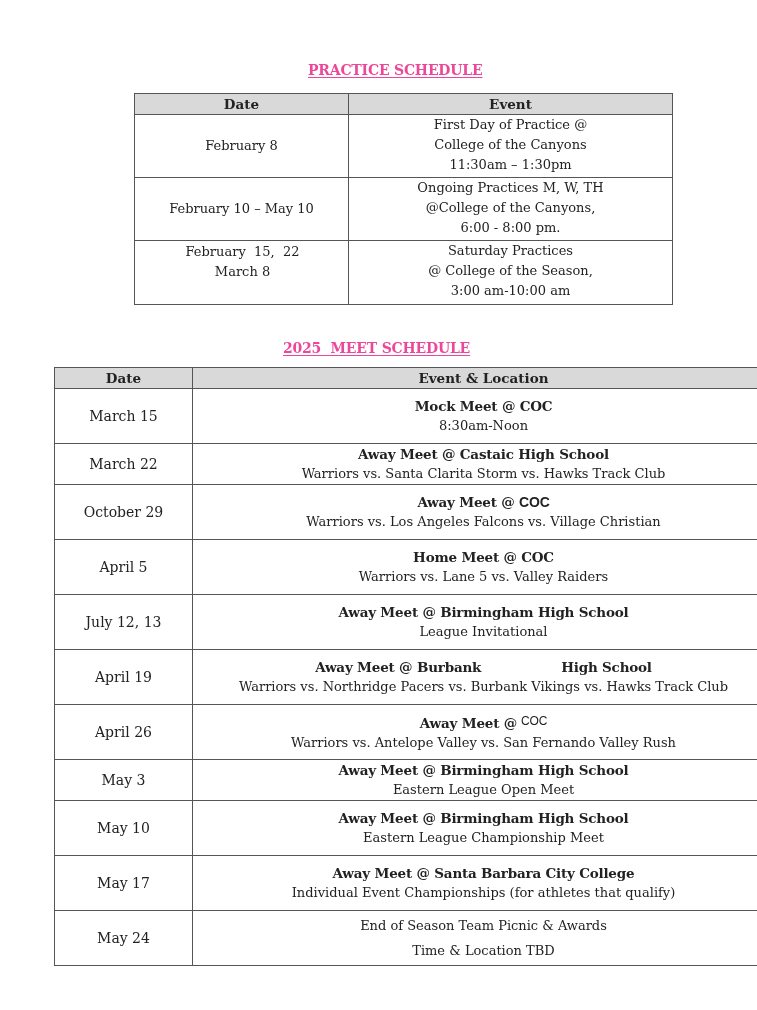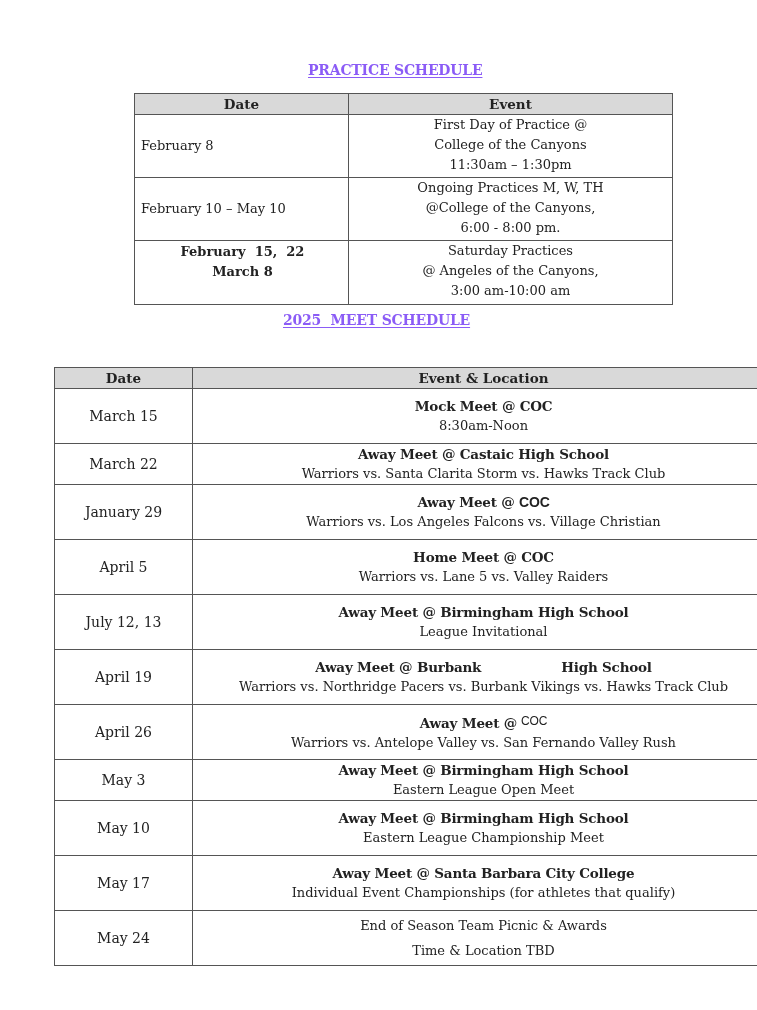--- a/index.html
+++ b/index.html
@@ -4,41 +4,41 @@
 <style>
   html, body { margin: 0; padding: 0; }
   body {
     width: 757px; height: 1010px; overflow: hidden; position: relative;
     background: #ffffff; color: #1e1e1e;
     font-family: "DejaVu Serif", "Liberation Serif", serif;
   }
   .title {
     position: absolute; font-weight: bold; font-size: 14px;
     text-decoration: underline; text-underline-offset: 2px;
-    letter-spacing: -0.2px; white-space: nowrap; color: #8b5cf6;
+    letter-spacing: -0.2px; white-space: nowrap; color: #ec4899;
   }
   #practice-title { left: 308px; top: 62px; }
-  #meet-title { left: 283px; top: 312px; }
+  #meet-title { left: 283px; top: 340px; }
 
   table { border-collapse: collapse; position: absolute; table-layout: fixed; }
   td, th {
     border: 1.5px solid #555; padding: 0 6px; vertical-align: middle;
     font-size: 13px; line-height: 20px; text-align: center; color: #222;
     white-space: nowrap;
   }
   th { background: #d9d9d9; font-weight: bold; font-size: 13.5px; }
 
   
   #practice-table { left: 134px; top: 93px; width: 538px; }
   #practice-table col.c1 { width: 214px; }
   #practice-table col.c2 { width: 324px; }
   #practice-table th { height: 20px; padding: 0 6px; }
   #practice-table td { padding: 0 6px; height: 62px; font-size: 13px; line-height: 20px; }
-  #practice-table td.date-center { text-align: left; }
-  #practice-table td.date-left { vertical-align: top; padding-left: 8px; padding-top: 1px; font-weight: bold; }
+  #practice-table td.date-center { text-align: center; }
+  #practice-table td.date-left { vertical-align: top; padding-left: 8px; padding-top: 1px; }
   #practice-table td.event { vertical-align: top; padding-top: 0px; margin-top: 29px; }
   .line { display: block; }
 
   
   #meet-table { left: 54px; top: 367px; width: 720px; }
   #meet-table col.c1 { width: 138px; }
   #meet-table col.c2 { width: 582px; }
   #meet-table th { height: 20px; }
   #meet-table th.center { text-align: center; }
   #meet-table td { padding: 8px 6px; }
@@ -89,21 +89,21 @@
         <span class="line">6:00 - 8:00 pm.</span>
       </td>
     </tr>
     <tr>
       <td class="date-left">
         <span class="line" style="white-space:pre">February  15,  22</span>
         <span class="line">March 8</span>
       </td>
       <td class="event">
         <span class="line">Saturday Practices</span>
-        <span class="line">@ Angeles of the Canyons,</span>
+        <span class="line">@ College of the Season,</span>
         <span class="line">3:00 am-10:00 am</span>
       </td>
     </tr>
   </tbody>
 </table>
 
 <div id="meet-title" class="title" style="white-space:pre">2025  MEET SCHEDULE</div>
 
 <table id="meet-table">
   <colgroup>
@@ -128,21 +128,21 @@
 
     <tr class="r-short">
       <td class="date">March 22</td>
       <td class="ev">
         <span class="ev-bold">Away Meet @ Castaic High School</span>
         <span class="ev-sub">Warriors vs. Santa Clarita Storm vs. Hawks Track Club</span>
       </td>
     </tr>
 
     <tr class="r-tall">
-      <td class="date">January 29</td>
+      <td class="date">October 29</td>
       <td class="ev">
         <span class="ev-bold"><span style="white-space:pre">Away Meet @ </span><span class="sans-bold">COC</span></span>
         <span class="ev-sub">Warriors vs. Los Angeles Falcons vs. Village Christian</span>
       </td>
     </tr>
 
     <tr class="r-tall">
       <td class="date">April 5</td>
       <td class="ev">
         <span class="ev-bold">Home Meet @ COC</span>

